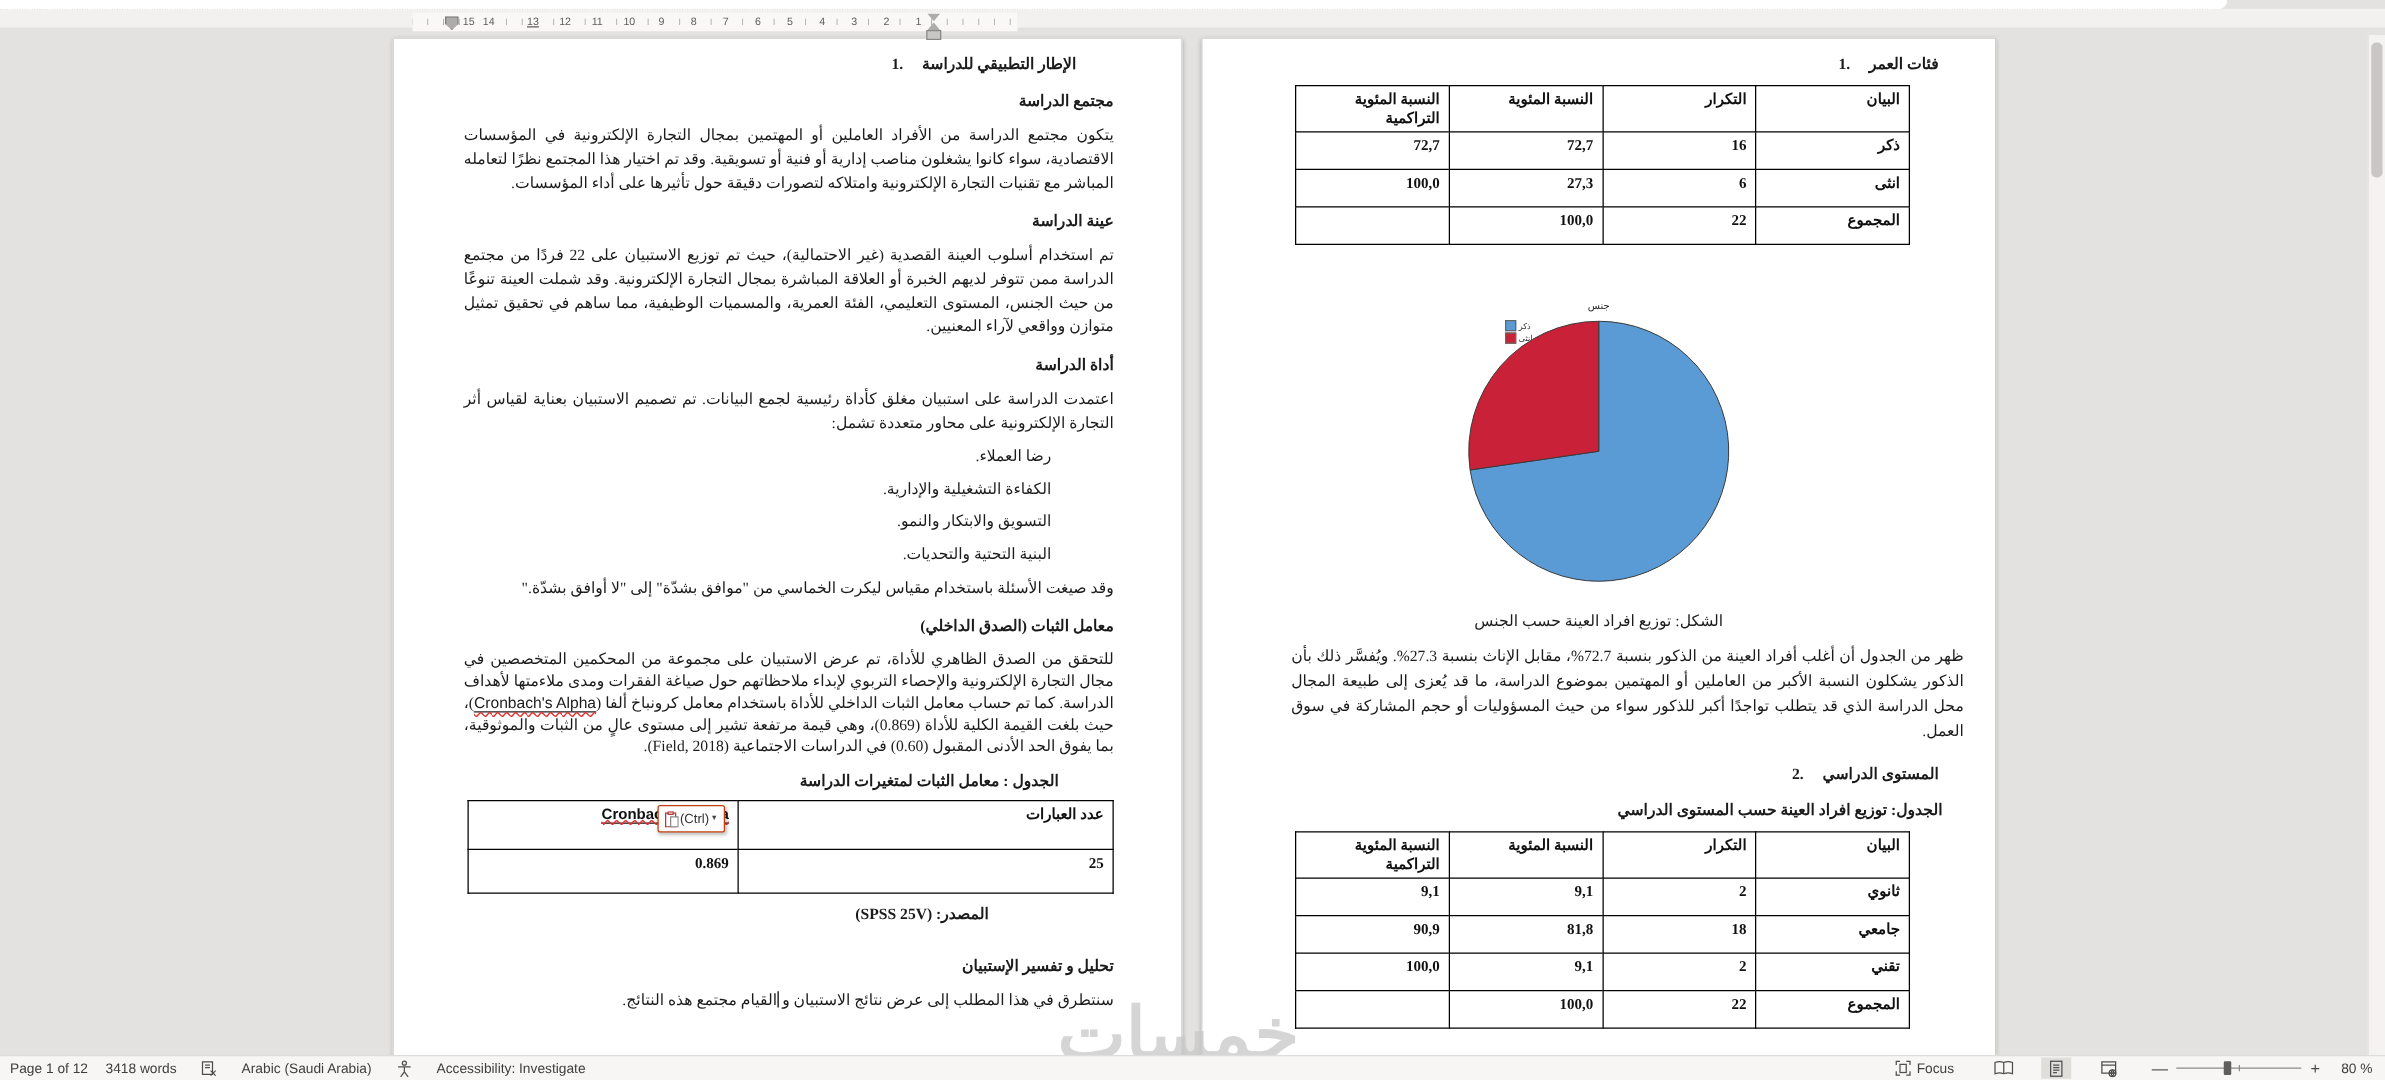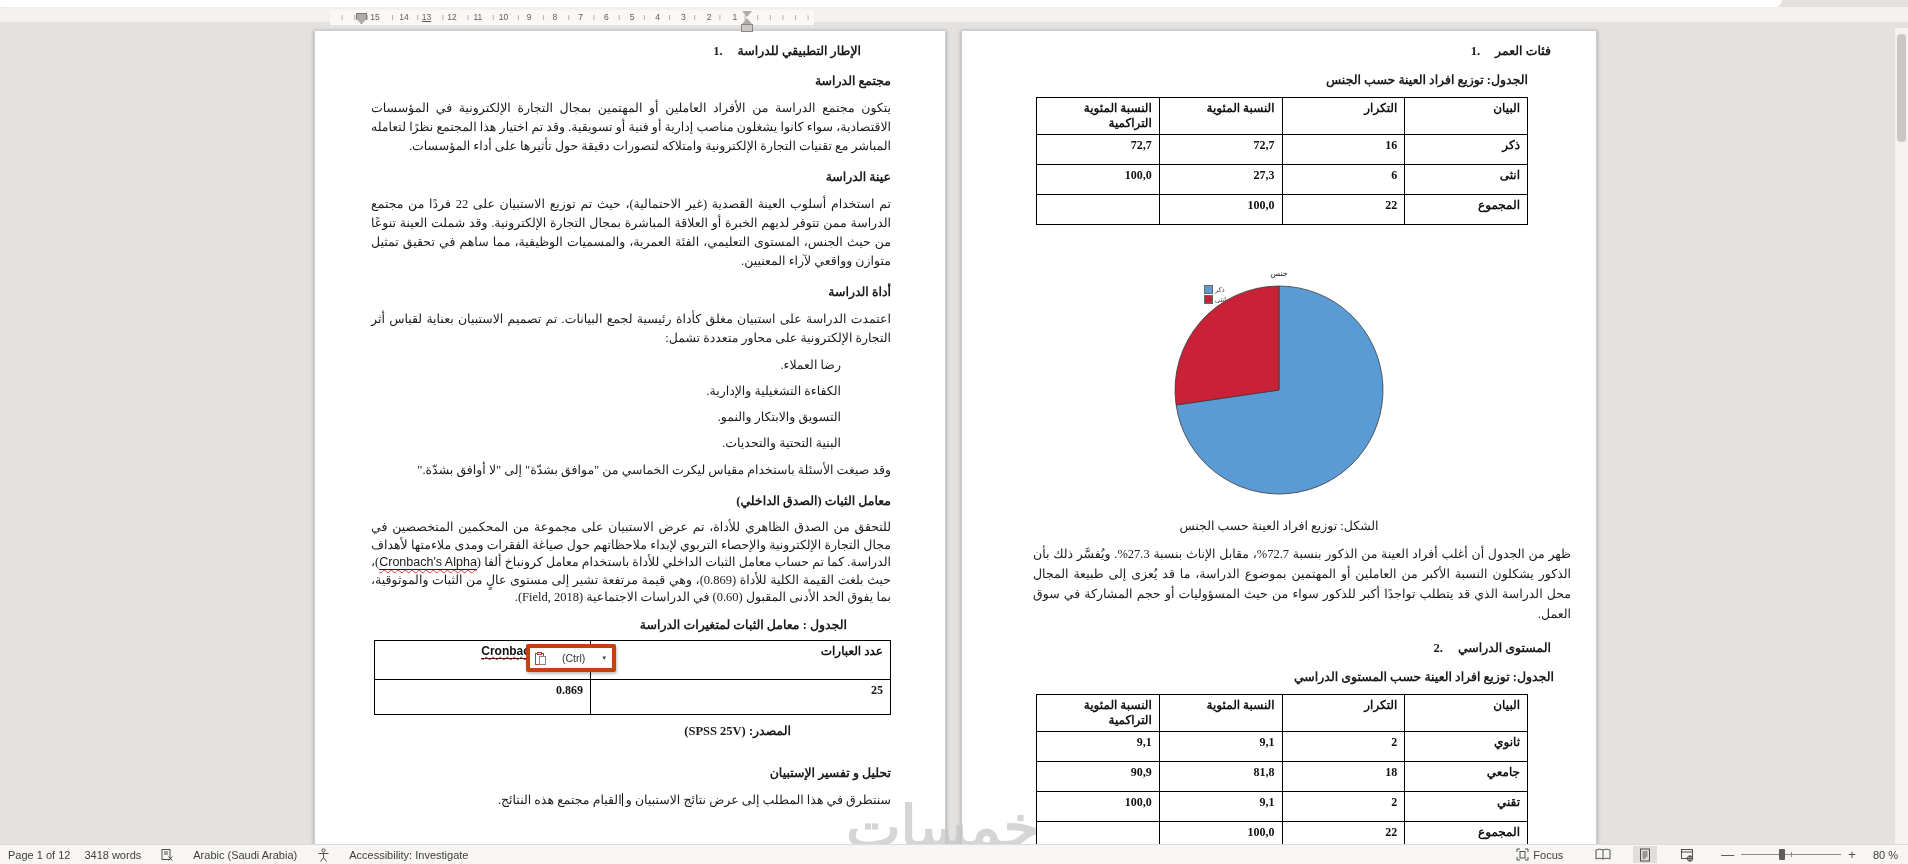--- a/index.html
+++ b/index.html
@@ -54,21 +54,21 @@
   #chart-title{text-align:center;font-size:8px;color:#222;transform:translateX(-23px);font-family:"Liberation Sans",sans-serif;}
   #pie-wrap{width:220px;margin:2px auto 0;transform:translateX(-23px);}
   #pie-legend{position:absolute;left:auto;right:345px;top:16px;direction:ltr;font-family:"Liberation Sans",sans-serif;}
   .lg-item{display:flex;align-items:center;gap:2px;margin-bottom:1px;}
   .lg-sw{width:7px;height:7px;border:1px solid #666;display:inline-block;}
   .lg-lb{font-size:6.5px;color:#333;}
   #fig-caption{font-weight:normal;text-align:center;margin-top:14px;transform:translateX(-23px);line-height:16px;}
   
   #watermark{position:absolute;left:846px;top:765px;font-family:"Liberation Sans",sans-serif;font-weight:bold;font-size:58px;color:#c7c7c7;opacity:.75;z-index:6;letter-spacing:2px;}
   
-  #paste-btn{position:absolute;left:526px;top:616px;height:20px;background:#fdfdfd;border:4px solid #c2410c;border-radius:2px;box-shadow:1px 2px 3px rgba(0,0,0,.25);display:flex;align-items:center;gap:16px;padding:0 5px;font-size:10.5px;color:#333;z-index:7;font-family:"Liberation Sans",sans-serif;}
+  #paste-btn{position:absolute;left:526px;top:616px;height:20px;background:#fdfdfd;border:1px solid #c2410c;border-radius:2px;box-shadow:1px 2px 3px rgba(0,0,0,.25);display:flex;align-items:center;gap:1px;padding:0 5px;font-size:10.5px;color:#333;z-index:7;font-family:"Liberation Sans",sans-serif;}
   #paste-btn .caret{font-size:6px;color:#444;}
   
   #vscroll{position:absolute;right:0;top:0;width:13px;height:100%;background:#f4f3f2;border-left:1px solid #e2e0de;}
   #vthumb{position:absolute;left:2px;top:6px;width:9px;height:108px;background:#c9c7c5;border-radius:4px;}
   
   #statusbar{position:absolute;left:0;bottom:0;width:100%;height:19px;background:#f7f6f5;border-top:1px solid #dfddda;display:flex;align-items:center;justify-content:space-between;font-size:11px;color:#3f3e3c;z-index:8;}
   .sb-left{display:flex;align-items:center;padding-left:8px;}
   .sb-left>*{margin-right:14px;white-space:nowrap;}
   .sb-right{display:flex;align-items:center;padding-right:10px;}
   .sb-icon{display:flex;align-items:center;justify-content:center;width:24px;height:17px;}
@@ -88,21 +88,21 @@
 <body>
 
 <div id="canvas">
 
   <div id="topstrip"></div>
 
   <div id="ruler">
     <div id="ruler-band">
       <div id="ruler-numbers">
           <span style="left: 45px;">15</span>
-          <span style="left: 74px;">14</span>
+          <span style="left: 61px;">14</span>
           <span style="left: 96.4px; text-decoration: underline;">13</span>
           <span style="left: 122.1px;">12</span>
           <span style="left: 147.8px;">11</span>
           <span style="left: 173.5px;">10</span>
           <span style="left: 199.2px;">9</span>
           <span style="left: 224.9px;">8</span>
           <span style="left: 250.6px;">7</span>
           <span style="left: 276.3px;">6</span>
           <span style="left: 302px;">5</span>
           <span style="left: 327.7px;">4</span>
@@ -164,21 +164,20 @@
         <div class="para"><span>سنتطرق في هذا المطلب إلى عرض نتائج الاستبيان و </span><span class="caret-bar"></span><span>القيام مجتمع هذه النتائج.</span></div>
       </div>
     </div>
 
     <div class="page" id="page-right">
       <div class="pg-inner">
         <div class="list-h" style="margin-right:20px;">
           <span>فئات العمر</span>
           <span class="num">1.</span>
         </div>
-        <div class="tbl-cap" style="margin-top:12px;margin-right:43px;">الجدول: توزيع افراد العينة حسب الجنس</div>
         <table class="dtable gtable">
             <colgroup>
               <col>
               <col>
               <col>
               <col>
             </colgroup>
             <thead>
               <tr>
                 <th>البيان</th>

